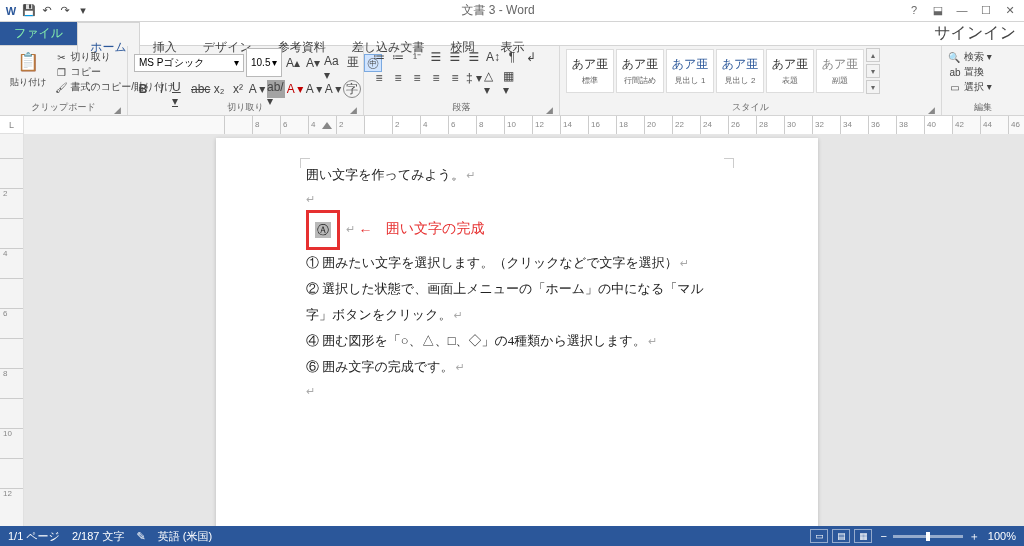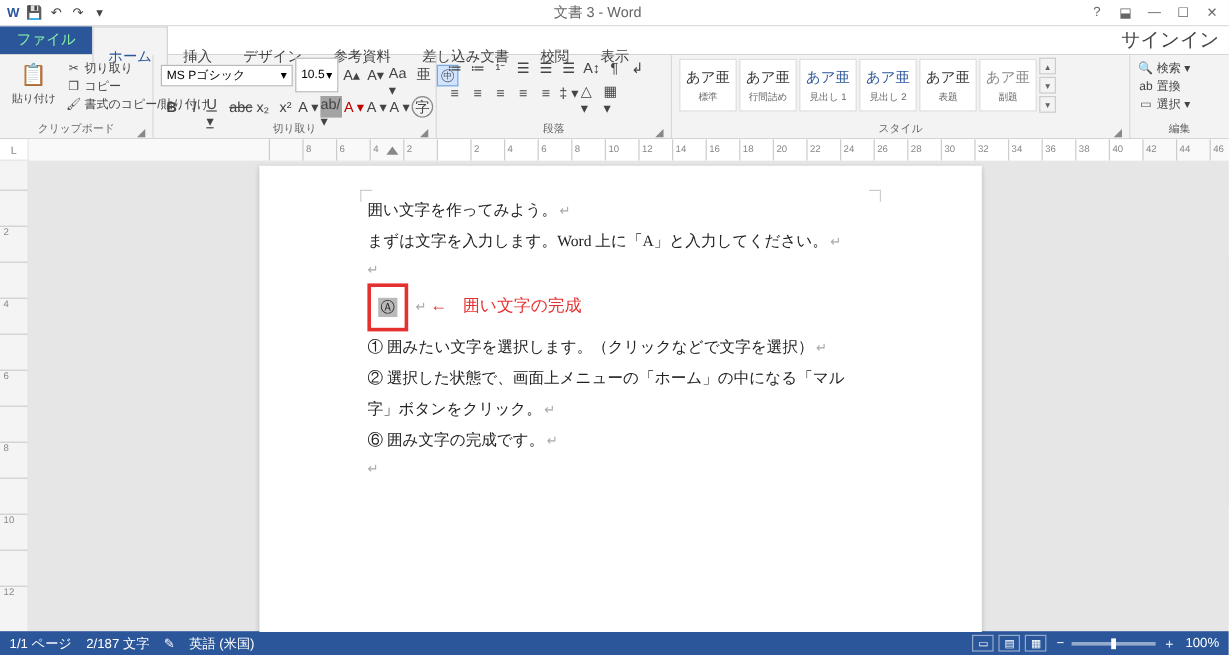--- a/index.html
+++ b/index.html
@@ -303,31 +303,31 @@
     <div class="tick" style="top:294px">10</div>
     <div class="tick" style="top:324px">&nbsp;</div>
     <div class="tick" style="top:354px">12</div>
   </div>
   <div class="doc-scroll">
     <div class="page">
       <div class="margin-tl"></div>
       <div class="margin-tr"></div>
 
       <p class="pmark">囲い文字を作ってみよう。</p>
-      <p class="pmark">まずは文字を入力します。Word 上に「A」と入力してください。</p>
       <p class="lone-ret">↵</p>
       <p>
         <span class="enclosed-box">
           <span class="enclosed-char">Ⓐ</span>
         </span><span class="lone-ret">↵</span>
         <span class="annot">←</span>
         <span class="annot" style="margin-left:10px">囲い文字の完成</span>
       </p>
       <p class="pmark">① 囲みたい文字を選択します。（クリックなどで文字を選択）</p>
       <p class="pmark">② 選択した状態で、画面上メニューの「ホーム」の中になる「マル字」ボタンをクリック。</p>
+      <p class="pmark">④ 囲む図形を「○、△、□、◇」の4種類から選択します。</p>
       <p class="pmark">⑥ 囲み文字の完成です。</p>
       <p class="lone-ret">↵</p>
     </div>
   </div>
 </div>
 
 <div class="statusbar">
   <span>1/1 ページ</span>
   <span>2/187 文字</span>
   <span>✎</span>

